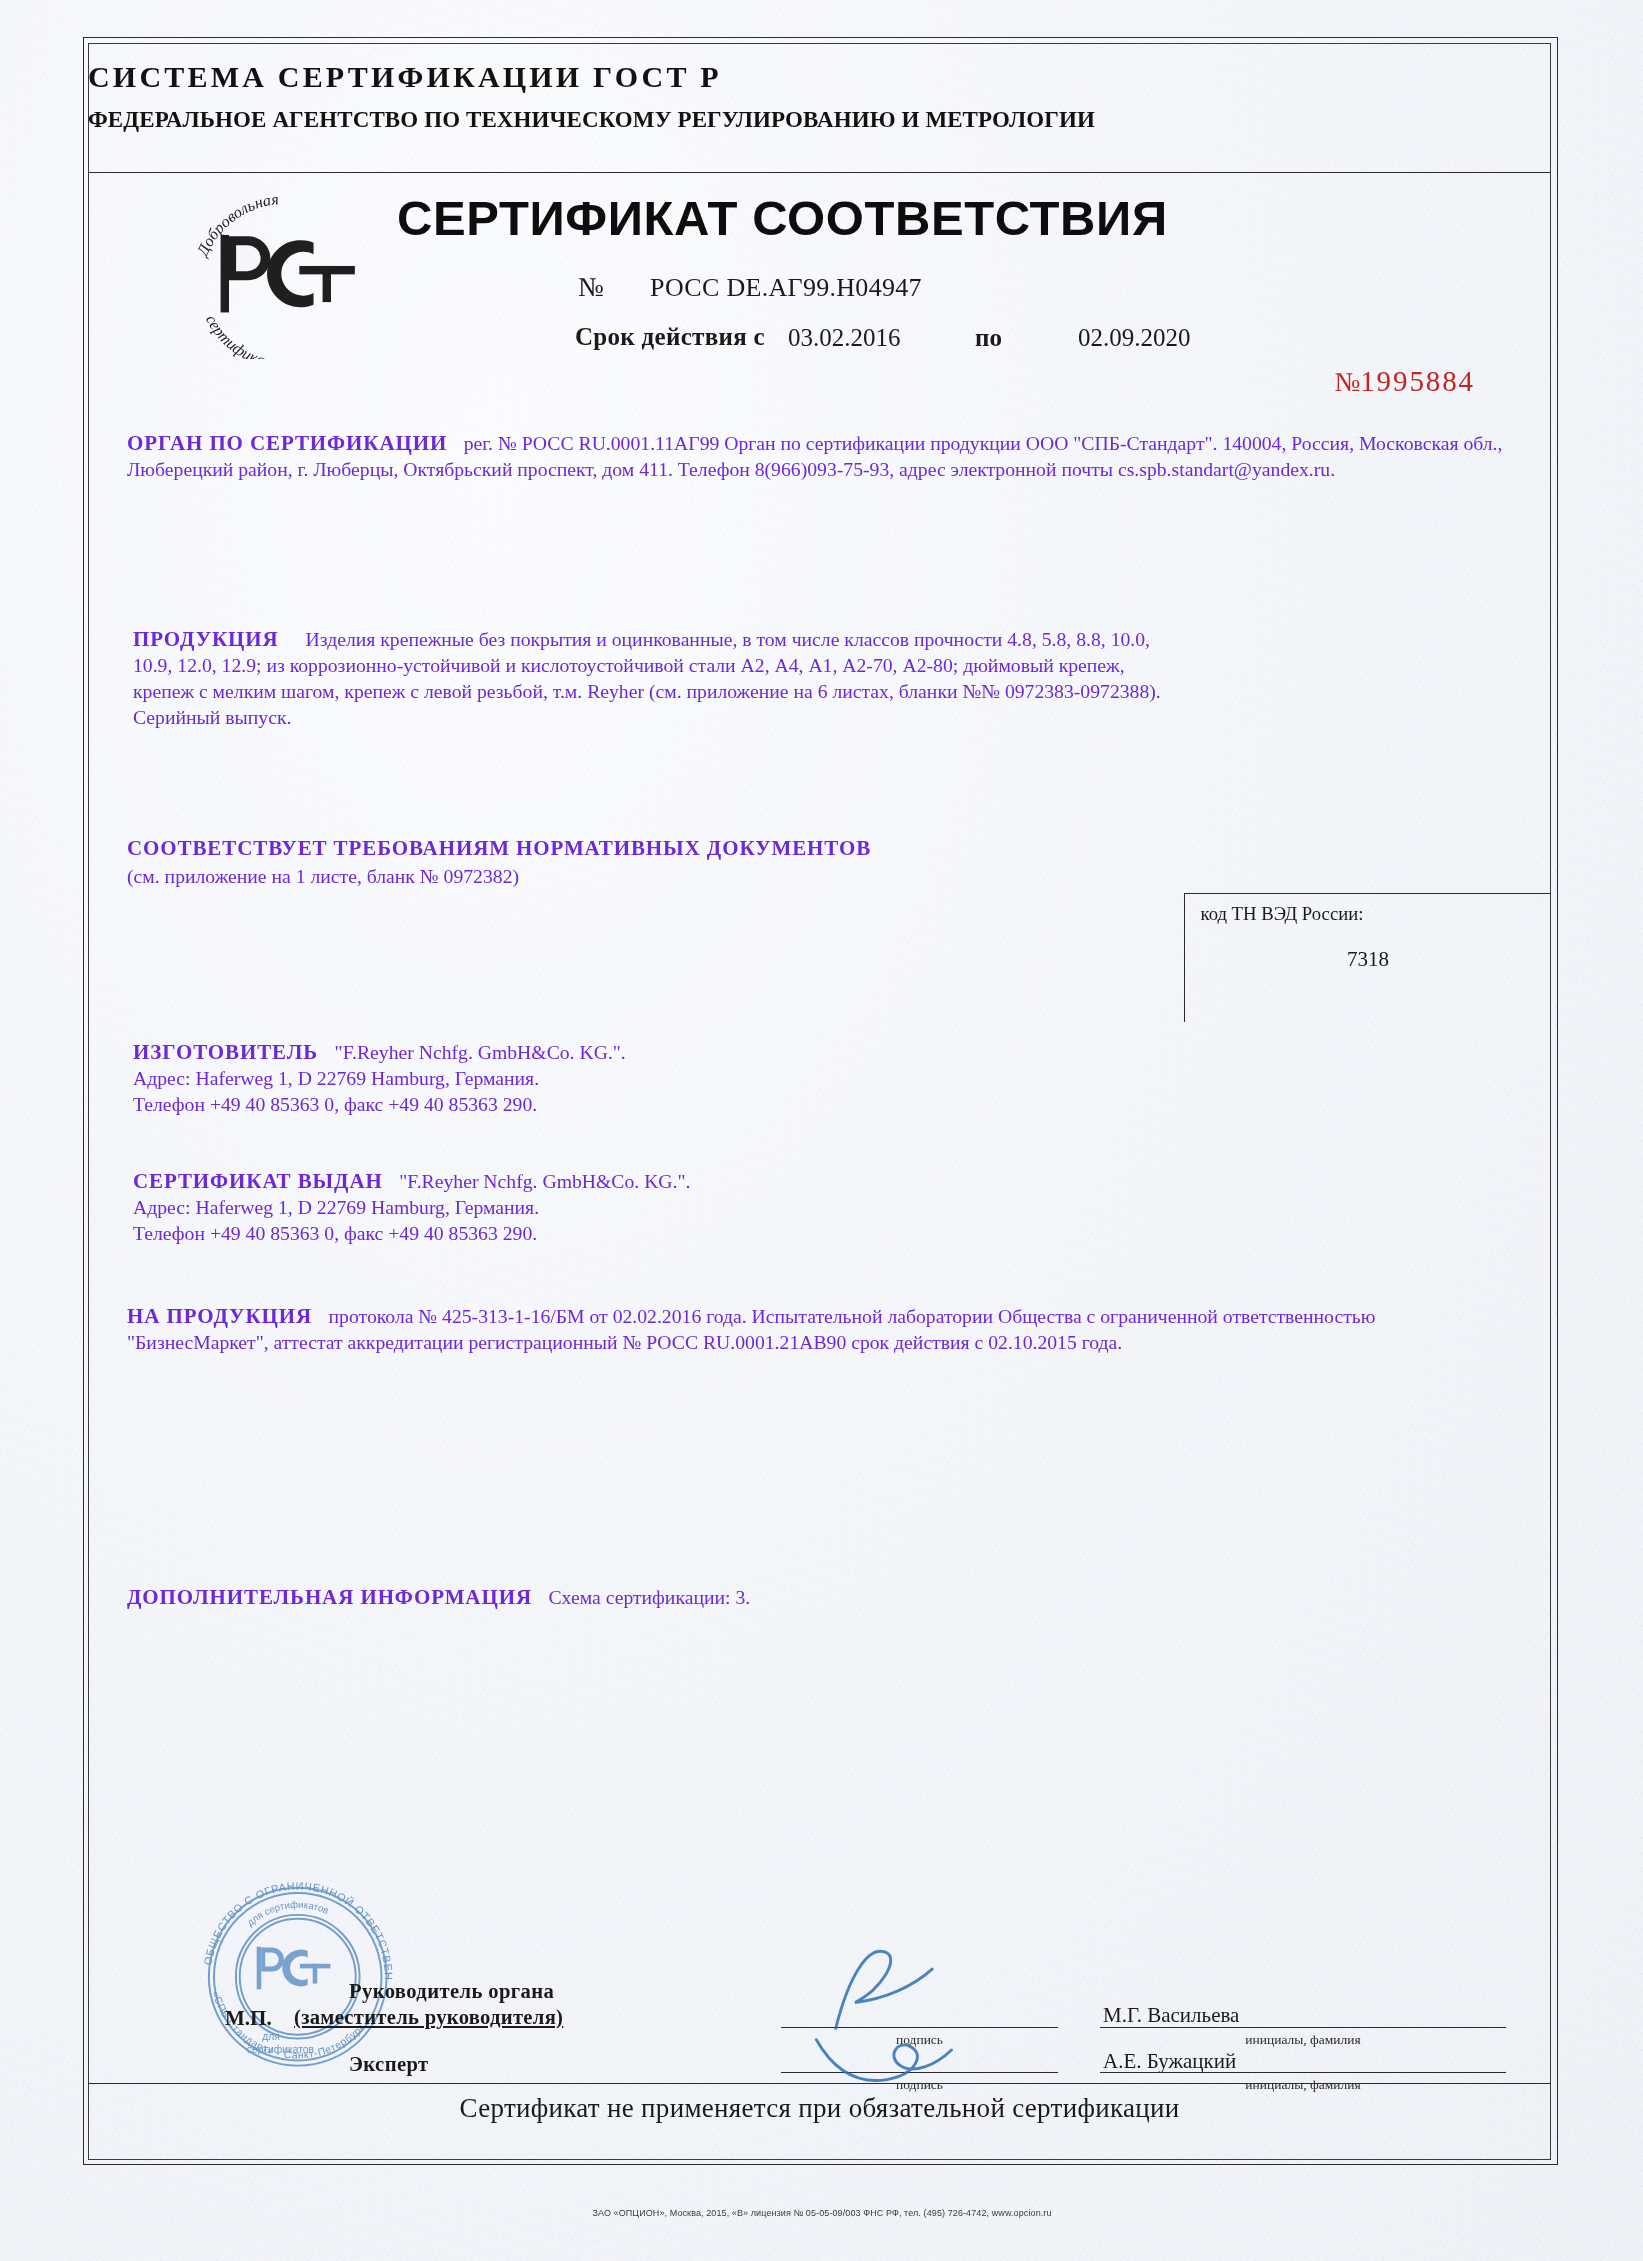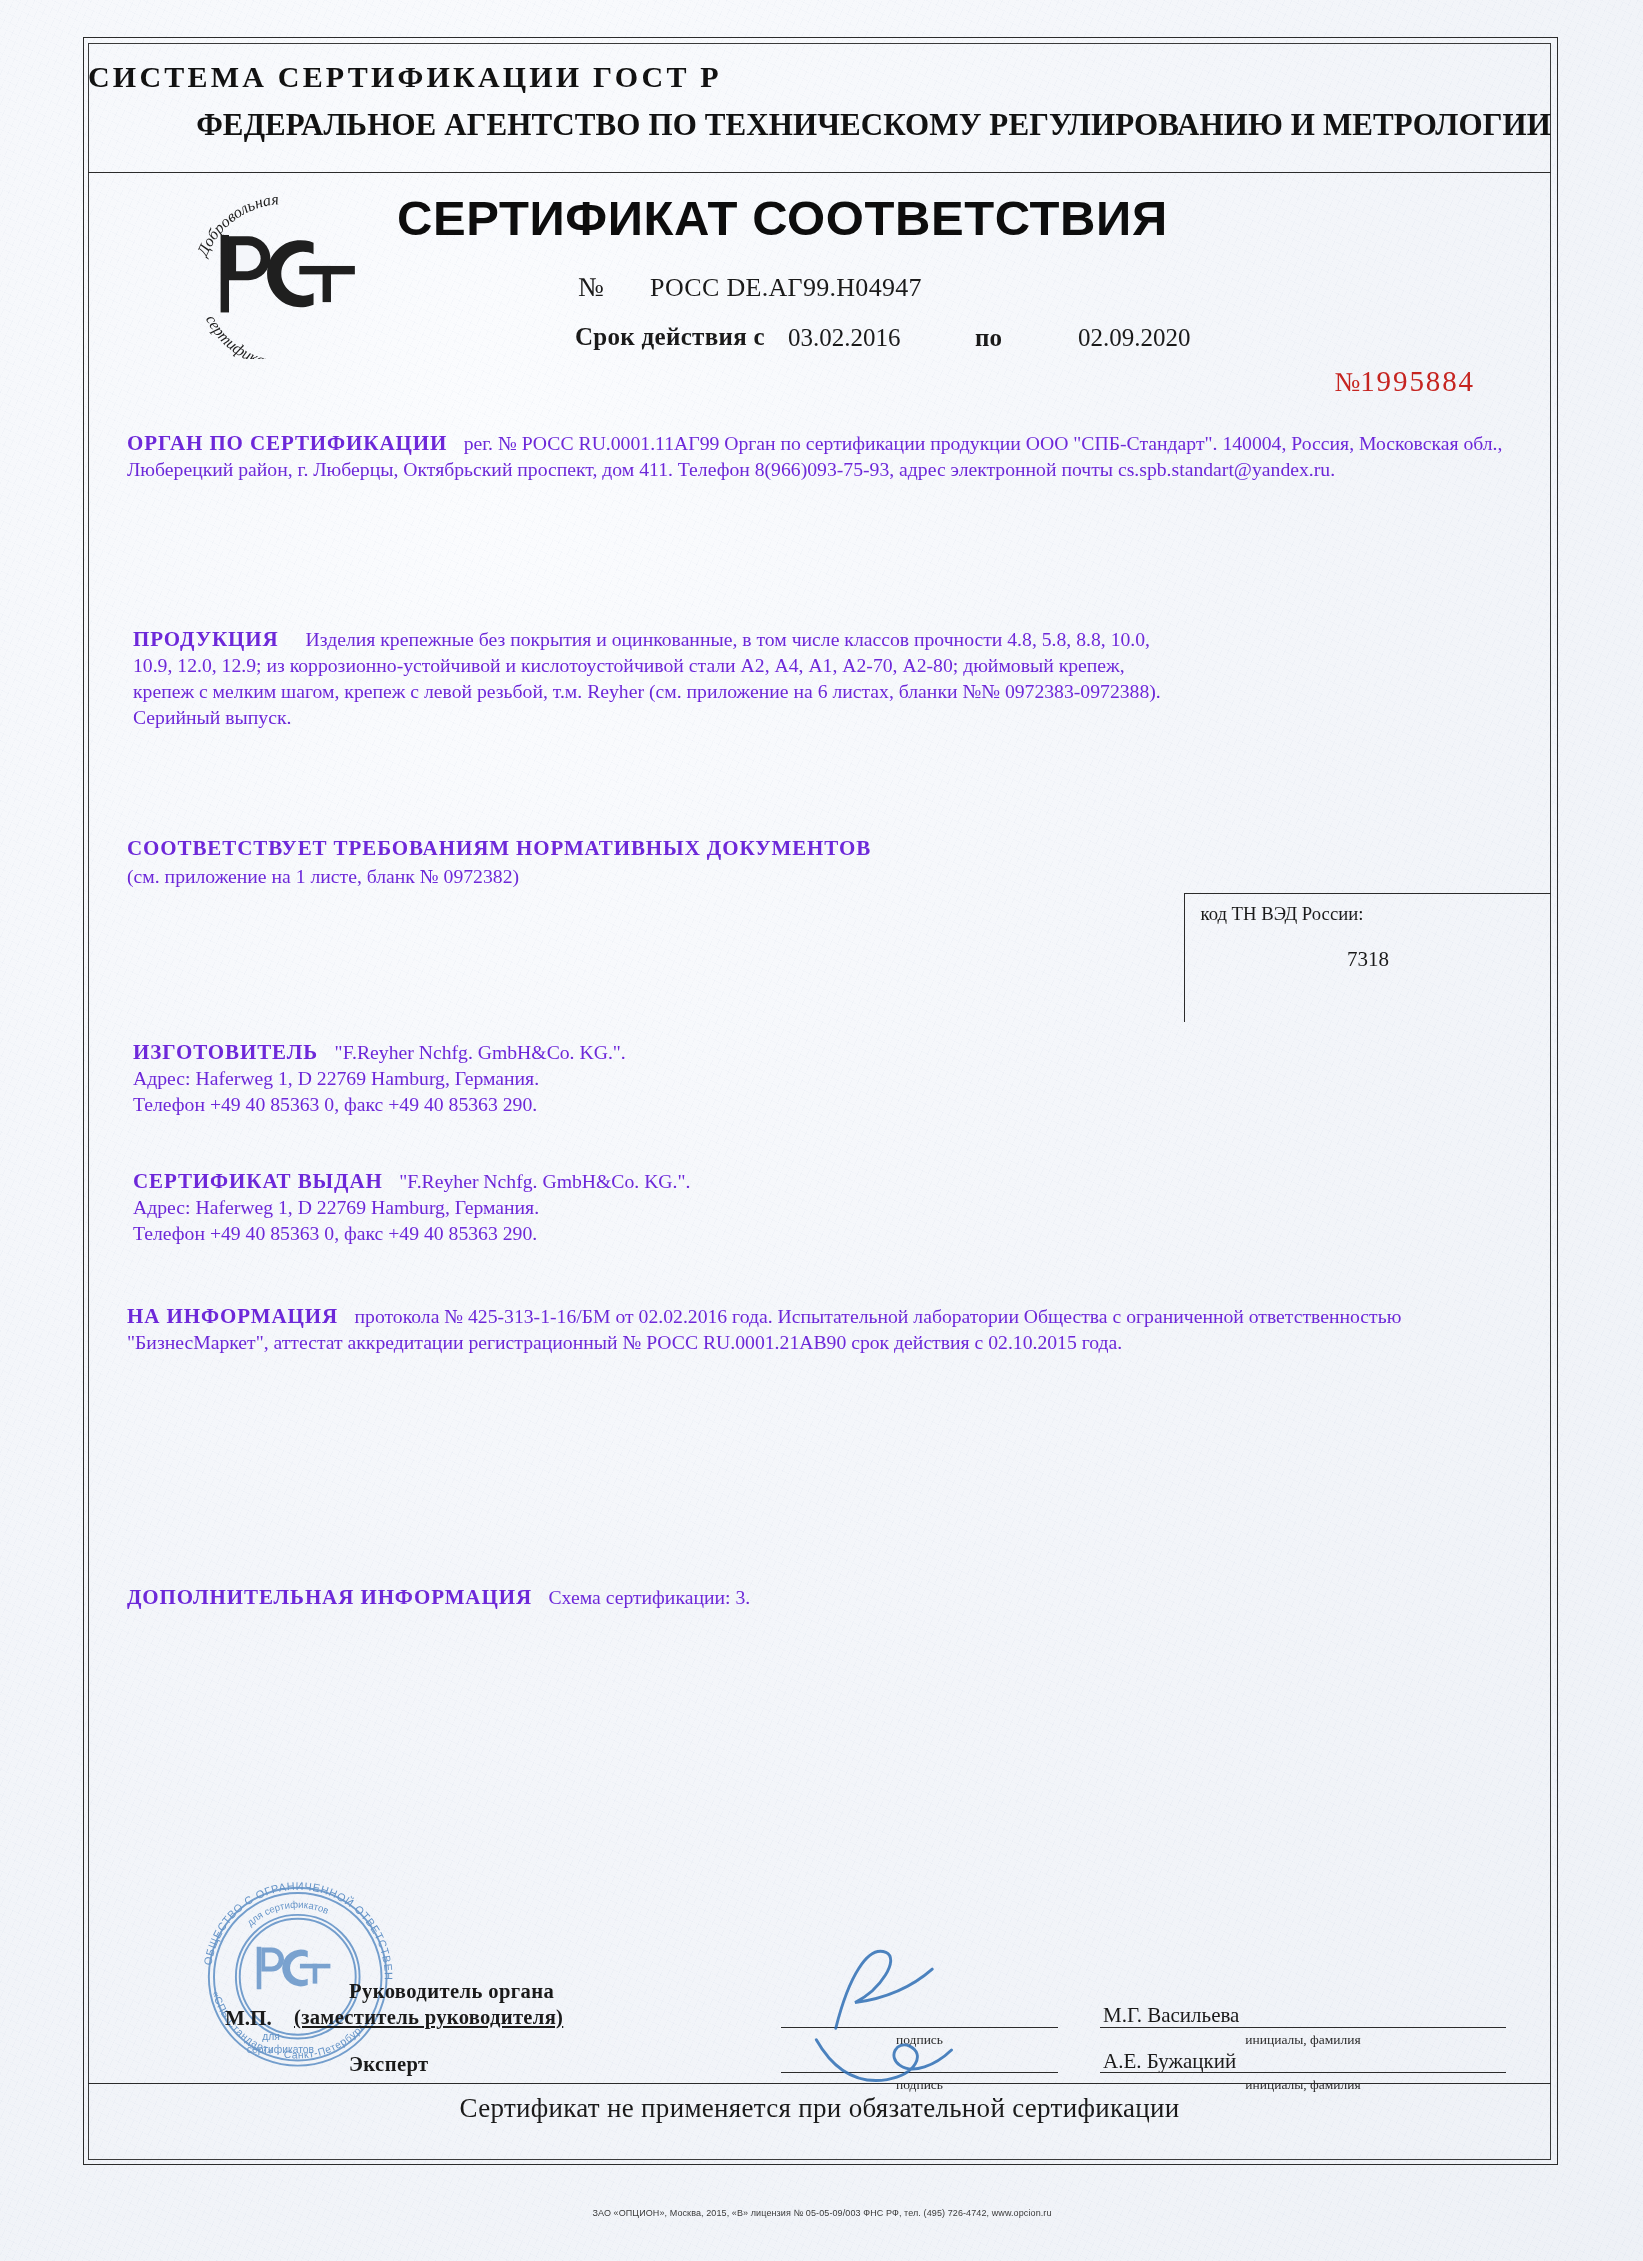--- a/index.html
+++ b/index.html
@@ -66,22 +66,22 @@
   
   .hdr-title {
     text-align: left;
     font-size: 30px;
     font-weight: bold;
     letter-spacing: 3.2px;
     margin-top: 17px;
     color: #121212;
   }
   .hdr-sub {
-    text-align: right;
-    font-size: 31px;
+    text-align: left;
+    font-size: 23px;
     font-weight: bold;
     letter-spacing: 0.1px;
     margin-top: 13px;
     color: #121212;
   }
   .hdr-rule {
     position: absolute;
     left: 0;
     top: 129px;
     width: 100%;
@@ -358,21 +358,21 @@
   <div class="sec" style="left:45px; top:1125px; width:1379px;">
     <div>
       <b class="caps">СЕРТИФИКАТ ВЫДАН</b>
       <span style="margin-left:11.6px;">"F.Reyher Nchfg. GmbH&amp;Co. KG.".</span>
     </div>
     <div>Адрес: Haferweg 1, D 22769 Hamburg, Германия.</div>
     <div>Телефон +49 40 85363 0, факс +49 40 85363 290.</div>
   </div>
 
   <div class="sec" style="left:39px; top:1260px; width:1392px;">
-    <b class="caps">НА ИНФОРМАЦИЯ</b>
+    <b class="caps">НА ПРОДУКЦИЯ</b>
     <span class="ind" style="margin-left:11.6px;">протокола № 425-313-1-16/БМ от 02.02.2016 года. Испытательной лаборатории Общества с ограниченной ответственностью "БизнесМаркет", аттестат аккредитации регистрационный № РОСС RU.0001.21АВ90 срок действия с 02.10.2015 года.</span>
   </div>
 
   <div class="sec" style="left:39px; top:1541px; width:1392px;">
     <b class="caps">ДОПОЛНИТЕЛЬНАЯ ИНФОРМАЦИЯ</b>
     <span class="ind" style="margin-left:11.6px;">Схема сертификации: 3.</span>
   </div>
 
   <div class="stamp">
     <svg width="277" height="213" viewBox="0 0 430 330" xmlns="http://www.w3.org/2000/svg">

